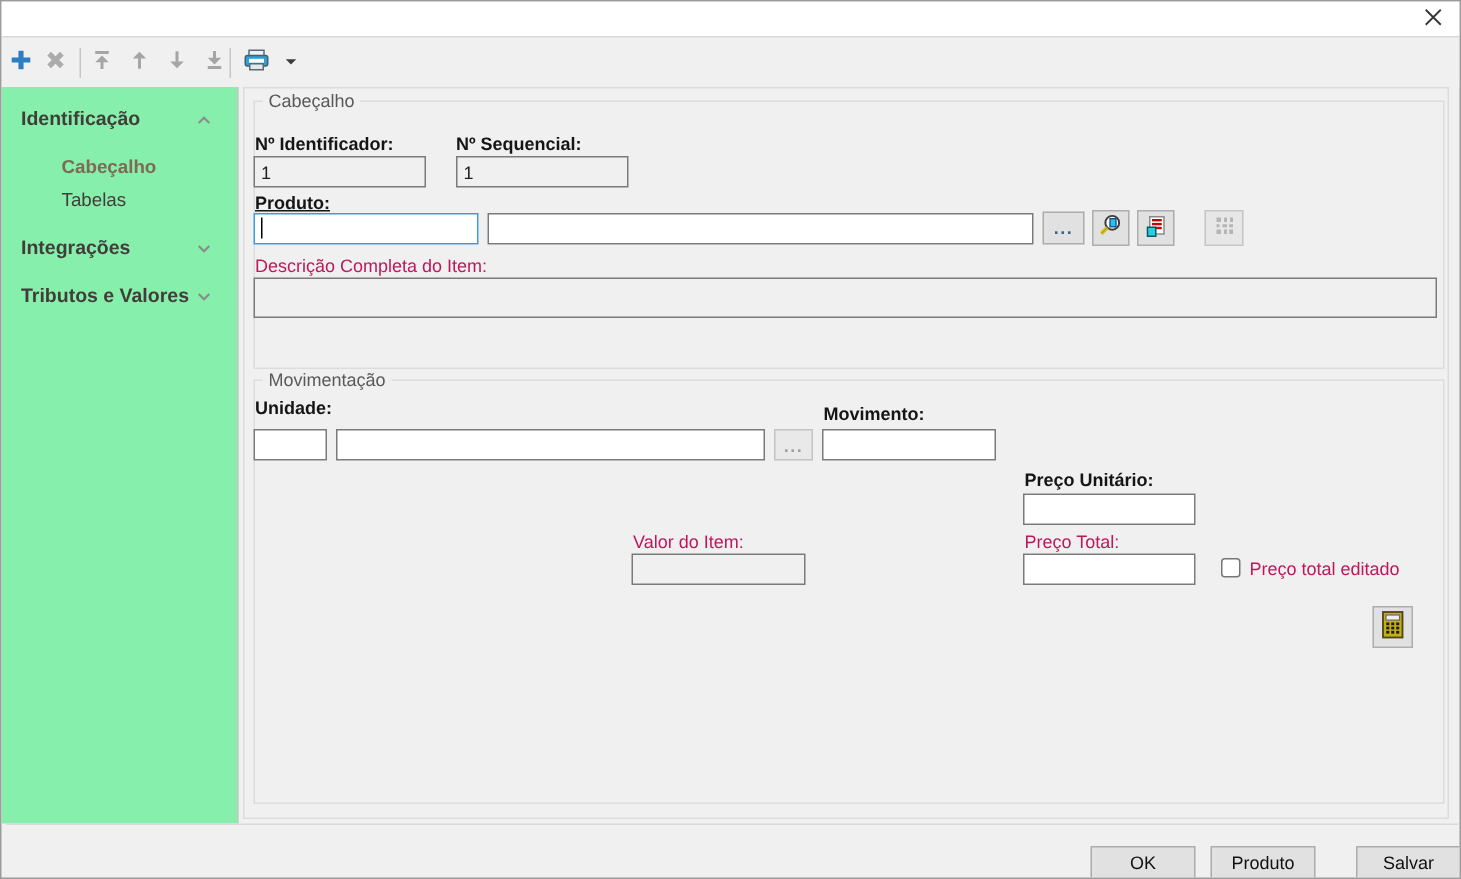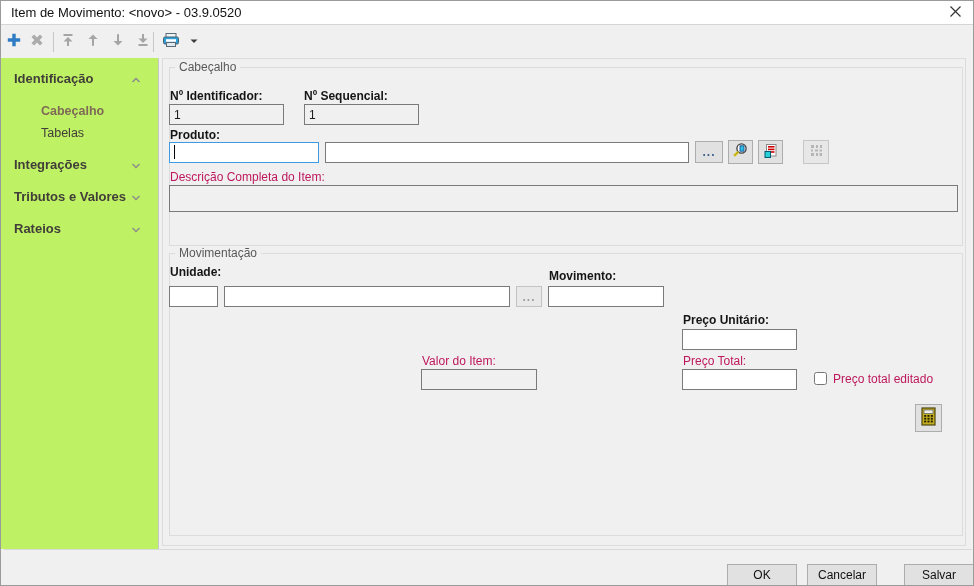--- a/index.html
+++ b/index.html
@@ -6,21 +6,21 @@
   .win{position:relative;width:974px;height:586px;background:#f0f0f0;border:1px solid #9b9b9b;box-sizing:border-box;overflow:hidden;}
   
   .titlebar{position:absolute;left:0;top:0;width:100%;height:24px;background:#ffffff;border-bottom:1px solid #d6d6d6;box-sizing:border-box;}
   .title{position:absolute;left:10px;top:0;line-height:23px;font-size:13px;color:#111;white-space:nowrap;}
   .closebtn{position:absolute;left:942px;top:2px;width:24px;height:20px;background:none;border:none;cursor:default;padding:0;}
   
   .toolbar{position:absolute;left:0;top:25px;width:100%;height:32px;background:#f0f0f0;}
   .tbtn{position:absolute;top:4px;width:22px;height:22px;background:none;border:none;padding:2px;}
   .tsep{position:absolute;top:6px;width:1px;height:20px;background:#c6c6c6;}
   
-  .sidebar{position:absolute;left:0;top:57px;width:158px;height:491px;border-right:1px solid #c8c8c8;box-sizing:border-box;background:#bef264;}
+  .sidebar{position:absolute;left:0;top:57px;width:158px;height:491px;border-right:1px solid #c8c8c8;box-sizing:border-box;background:#86efac;}
   .nav-row{position:absolute;left:0;width:157px;height:22px;cursor:default;}
   .nav-group-label{position:absolute;left:13px;top:2px;font-weight:bold;font-size:13px;color:#413d38;white-space:nowrap;}
   .nav-child-label{position:absolute;left:40px;top:2px;font-size:12.5px;color:#413d38;white-space:nowrap;}
   .nav-sel .nav-child-label{font-weight:bold;color:#7e6a56;}
   .nav-chevron{position:absolute;left:128px;top:4px;}
   
   .panel{position:absolute;left:161px;top:57px;width:804px;height:488px;border:1px solid #dcdcdc;box-sizing:border-box;background:#f0f0f0;}
   .footer-sep{position:absolute;left:3px;top:548px;width:968px;height:1px;background:#d9d9d9;}
   .groupbox{position:absolute;border:1px solid #dcdcdc;box-sizing:border-box;}
   .grouplabel{position:absolute;background:#f0f0f0;padding:0 4px;font-size:12px;color:#595959;white-space:nowrap;}
@@ -40,21 +40,20 @@
   .iconbtn.dis{background:#e7e7e7;border-color:#c6c6c6;}
   .chk{position:absolute;width:13px;height:13px;margin:0;}
   .pushbtn{height:22px;width:70px;}
 </style>
 </head>
 <body>
 
 <div class="win">
 
   <div class="titlebar">
-    <span class="title">Item de Movimento: &lt;novo&gt; - 03.9.0520</span>
     <button class="closebtn">
       <span>
         <svg width="13" height="13" viewBox="0 0 13 13">
             <path d="M1.5 1.5 L11.5 11.5 M11.5 1.5 L1.5 11.5" stroke="#333" stroke-width="1.2" fill="none"></path>
           </svg>
       </span>
     </button>
   </div>
 
   <div class="toolbar">
@@ -151,43 +150,35 @@
       </span>
     </div>
     <div class="nav-row" style="top:129px;">
       <span class="nav-group-label">Tributos e Valores</span>
       <span class="nav-chevron">
         <svg width="14" height="14" viewBox="0 0 14 14">
             <polyline points="3.5,5 7,8.5 10.5,5" fill="none" stroke="#8c8c8c" stroke-width="1.5"></polyline>
           </svg>
       </span>
     </div>
-    <div class="nav-row" style="top:161px;">
-      <span class="nav-group-label">Rateios</span>
-      <span class="nav-chevron">
-        <svg width="14" height="14" viewBox="0 0 14 14">
-            <polyline points="3.5,5 7,8.5 10.5,5" fill="none" stroke="#8c8c8c" stroke-width="1.5"></polyline>
-          </svg>
-      </span>
-    </div>
   </div>
 
   <div class="panel"></div>
   <div class="footer-sep"></div>
 
   <div class="groupbox" style="left:168px;top:66px;width:794px;height:179px;"></div>
   <span class="grouplabel" style="left:174px;top:59px;">Cabeçalho</span>
 
   <span class="lbl b" style="left:169px;top:88px;">Nº Identificador:</span>
   <input class="inp dis" style="left: 168px; top: 103px; width: 115px; height: 21px;" readonly="" value="1">
 
   <span class="lbl b" style="left:303px;top:88px;">Nº Sequencial:</span>
   <input class="inp dis" style="left: 303px; top: 103px; width: 115px; height: 21px;" readonly="" value="1">
 
-  <span class="lbl b" style="left:169px;top:127px;">Produto:</span>
+  <span class="lbl b" style="left:169px;top:127px;text-decoration:underline;">Produto:</span>
   <input class="inp focus" style="left: 168px; top: 141px; width: 150px; height: 21px;" value="">
   <div class="caret-line" style="left:173px;top:144px;"></div>
   <input class="inp" style="left: 324px; top: 141px; width: 364px; height: 21px;" readonly="" value="">
   <button class="btn ellip" style="left:694px;top:140px;width:28px;height:22px;">...</button>
   <button class="btn iconbtn" style="left:727px;top:139px;width:25px;height:24px;">
     <span>
       <svg width="17" height="17" viewBox="0 0 17 17">
         <circle cx="9.5" cy="6.5" r="4.6" fill="#fff" stroke="#3c3c3c" stroke-width="1.3"></circle>
         <rect x="8" y="3.8" width="4" height="5.4" fill="#29c1e8" stroke="#1a4d8f" stroke-width="0.9"></rect>
         <line x1="6.2" y1="9.8" x2="2.2" y2="13.8" stroke="#d9c21a" stroke-width="2.6"></line>
@@ -264,16 +255,16 @@
             <rect x="9.8" y="10.8" width="2" height="1.8"></rect>
           <rect x="3.2" y="13.6" width="2" height="1.8"></rect>
             <rect x="6.5" y="13.6" width="2" height="1.8"></rect>
             <rect x="9.8" y="13.6" width="2" height="1.8"></rect>
         </g>
       </svg>
     </span>
   </button>
 
   <button class="btn pushbtn" style="left:726px;top:563px;">OK</button>
-  <button class="btn pushbtn" style="left:806px;top:563px;">Cancelar</button>
+  <button class="btn pushbtn" style="left:806px;top:563px;">Produto</button>
   <button class="btn pushbtn" style="left:860px;top:563px;margin-left:43px;">Salvar</button>
 
 </div>
 
 </body></html>

